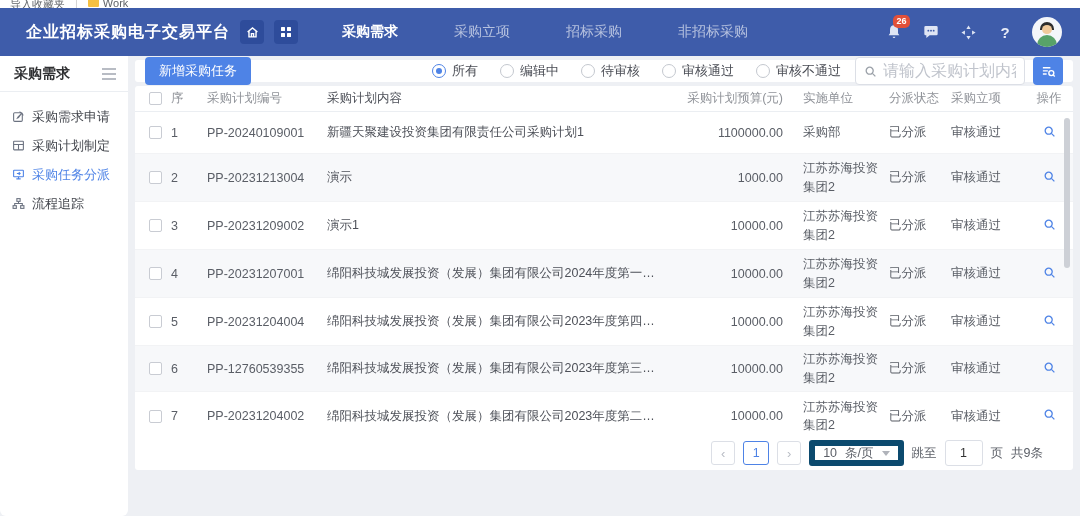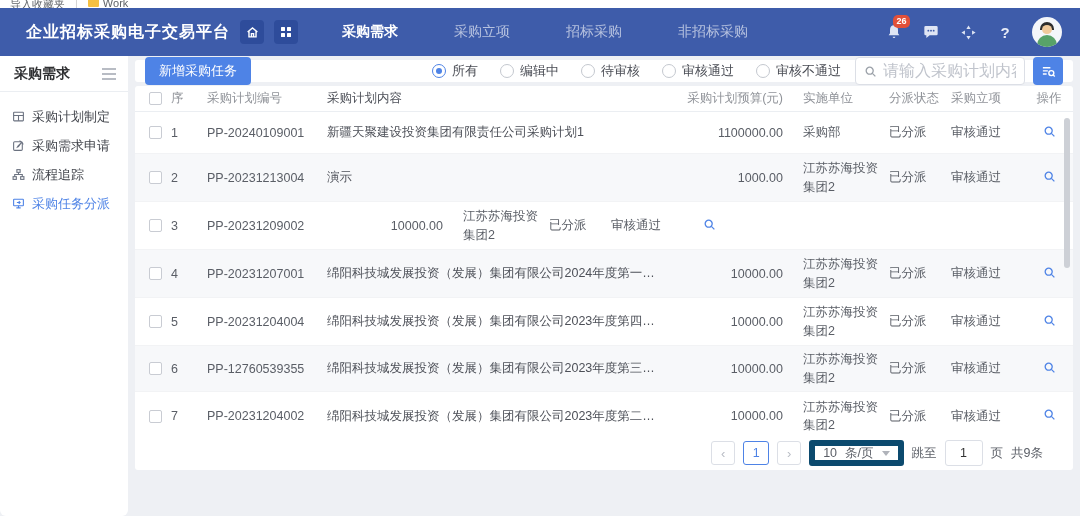--- a/index.html
+++ b/index.html
@@ -172,48 +172,48 @@
         <span class="side-title">采购需求</span>
         <span class="burger">
             <i></i>
             <i></i>
             <i></i>
           </span>
       </div>
       <div class="side-menu">
         <div class="side-item">
           <svg width="13" height="13" viewBox="0 0 24 24" fill="none" stroke="#6b7280" stroke-width="2">
+              <rect x="3" y="5" width="16" height="16" rx="2"></rect>
+              <path d="M14 3 L21 10 M17.5 6.5 L11 13 L10 15 L12 14 Z" stroke-width="2"></path>
+            </svg>
+          <span>采购需求申请</span>
+        </div>
+        <div class="side-item">
+          <svg width="13" height="13" viewBox="0 0 24 24" fill="none" stroke="#6b7280" stroke-width="2">
               <rect x="3" y="4" width="18" height="16" rx="1"></rect>
               <path d="M3 10 H21 M12 10 V20"></path>
             </svg>
           <span>采购计划制定</span>
         </div>
-        <div class="side-item">
-          <svg width="13" height="13" viewBox="0 0 24 24" fill="none" stroke="#6b7280" stroke-width="2">
-              <rect x="3" y="5" width="16" height="16" rx="2"></rect>
-              <path d="M14 3 L21 10 M17.5 6.5 L11 13 L10 15 L12 14 Z" stroke-width="2"></path>
+        <div class="side-item active">
+          <svg width="13" height="13" viewBox="0 0 24 24" fill="none" stroke="#4e83e6" stroke-width="2">
+              <rect x="3" y="4" width="18" height="12" rx="1"></rect>
+              <path d="M12 16 V20 M8 20 H16 M9 10 H15 M12.5 7.5 L15 10 L12.5 12.5"></path>
             </svg>
-          <span>采购需求申请</span>
+          <span>采购任务分派</span>
         </div>
         <div class="side-item">
           <svg width="13" height="13" viewBox="0 0 24 24" fill="none" stroke="#6b7280" stroke-width="2">
               <rect x="9" y="3" width="6" height="5"></rect>
               <rect x="2" y="16" width="6" height="5"></rect>
               <rect x="16" y="16" width="6" height="5"></rect>
               <path d="M12 8 V12 M5 16 V12 H19 V16"></path>
             </svg>
           <span>流程追踪</span>
         </div>
-        <div class="side-item active">
-          <svg width="13" height="13" viewBox="0 0 24 24" fill="none" stroke="#4e83e6" stroke-width="2">
-              <rect x="3" y="4" width="18" height="12" rx="1"></rect>
-              <path d="M12 16 V20 M8 20 H16 M9 10 H15 M12.5 7.5 L15 10 L12.5 12.5"></path>
-            </svg>
-          <span>采购任务分派</span>
-        </div>
       </div>
     </div>
 
     <div class="main">
 
       <div class="toolbar">
         <button class="btn-primary">新增采购任务</button>
         <div class="filters">
           <span class="radio checked">
               <span class="rdot"></span>
@@ -308,20 +308,21 @@
                   </svg>
                 </span></span>
           </div>
 
           <div class="trow tr" style="height:48px;">
             <span class="col-check">
                 <span class="cbox"></span>
               </span>
             <span class="col-seq">3</span>
             <span class="col-code">PP-20231209002</span>
+            <span class="col-content">演示1</span>
             <span class="col-budget">10000.00</span>
             <span class="col-unit">江苏苏海投资集团2</span>
             <span class="col-dispatch">已分派</span>
             <span class="col-audit">审核通过</span>
             <span class="col-ops"><span class="op-view">
                   <svg width="13" height="13" viewBox="0 0 24 24" fill="none" stroke="#4e83e6" stroke-width="2.4">
                     <circle cx="10.5" cy="10.5" r="6.5"></circle>
                     <path d="M15.5 15.5 L21 21"></path>
                   </svg>
                 </span></span>

